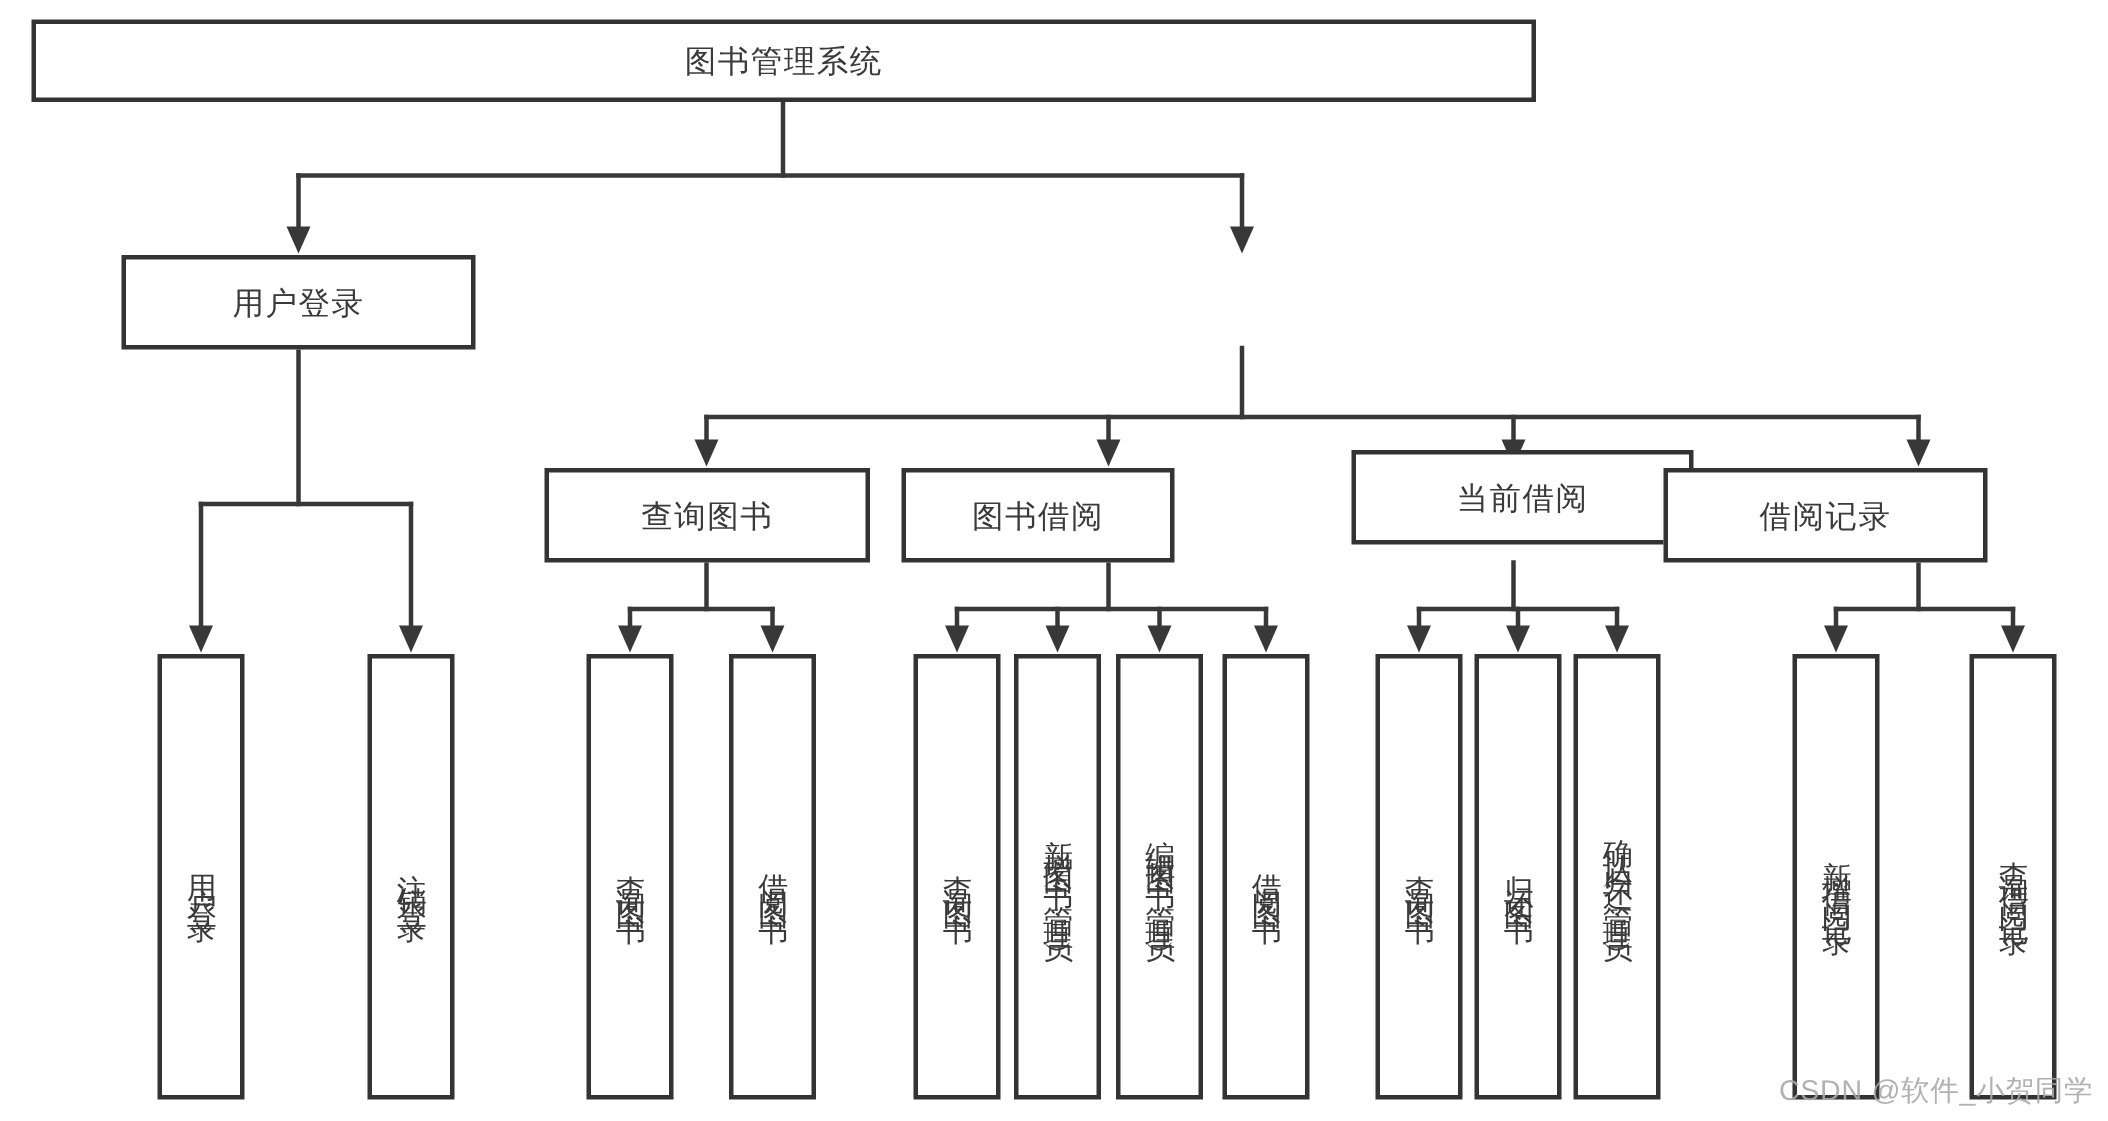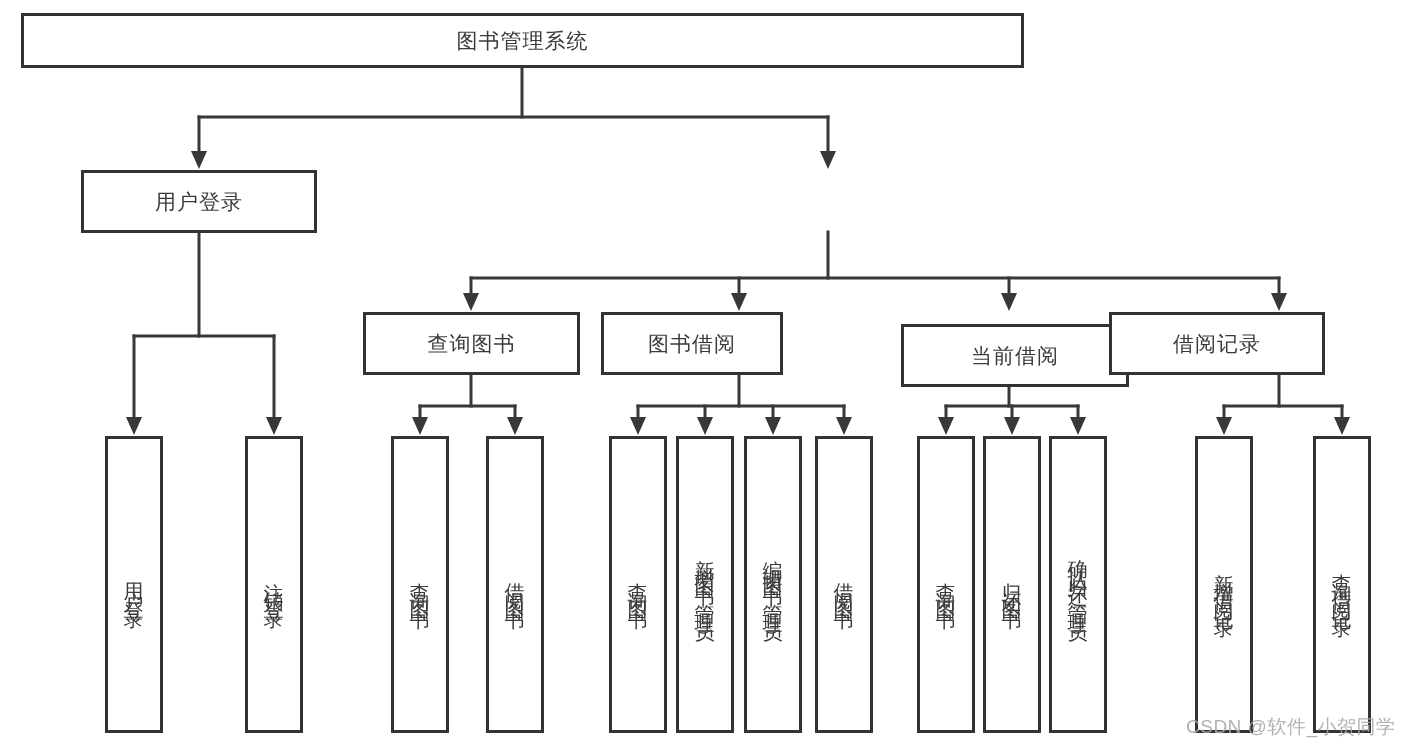--- a/index.html
+++ b/index.html
@@ -161,21 +161,21 @@
   <div class="hnode" style="left:81px;top:170px;width:236px;height:63px">
     <span>用户登录</span>
   </div>
 
   <div class="hnode" style="left:363px;top:312px;width:217px;height:63px">
     <span>查询图书</span>
   </div>
   <div class="hnode" style="left:601px;top:312px;width:182px;height:63px">
     <span>图书借阅</span>
   </div>
-  <div class="hnode" style="left:901px;top:324px;width:228px;height:63px">
+  <div class="hnode" style="left:901px;top:300px;width:228px;height:63px">
     <span>当前借阅</span>
   </div>
   <div class="hnode" style="left:1109px;top:312px;width:216px;height:63px">
     <span>借阅记录</span>
   </div>
 
   <div class="vnode" style="left:105px">
     <span>用户登录</span>
   </div>
   <div class="vnode" style="left:245px">

